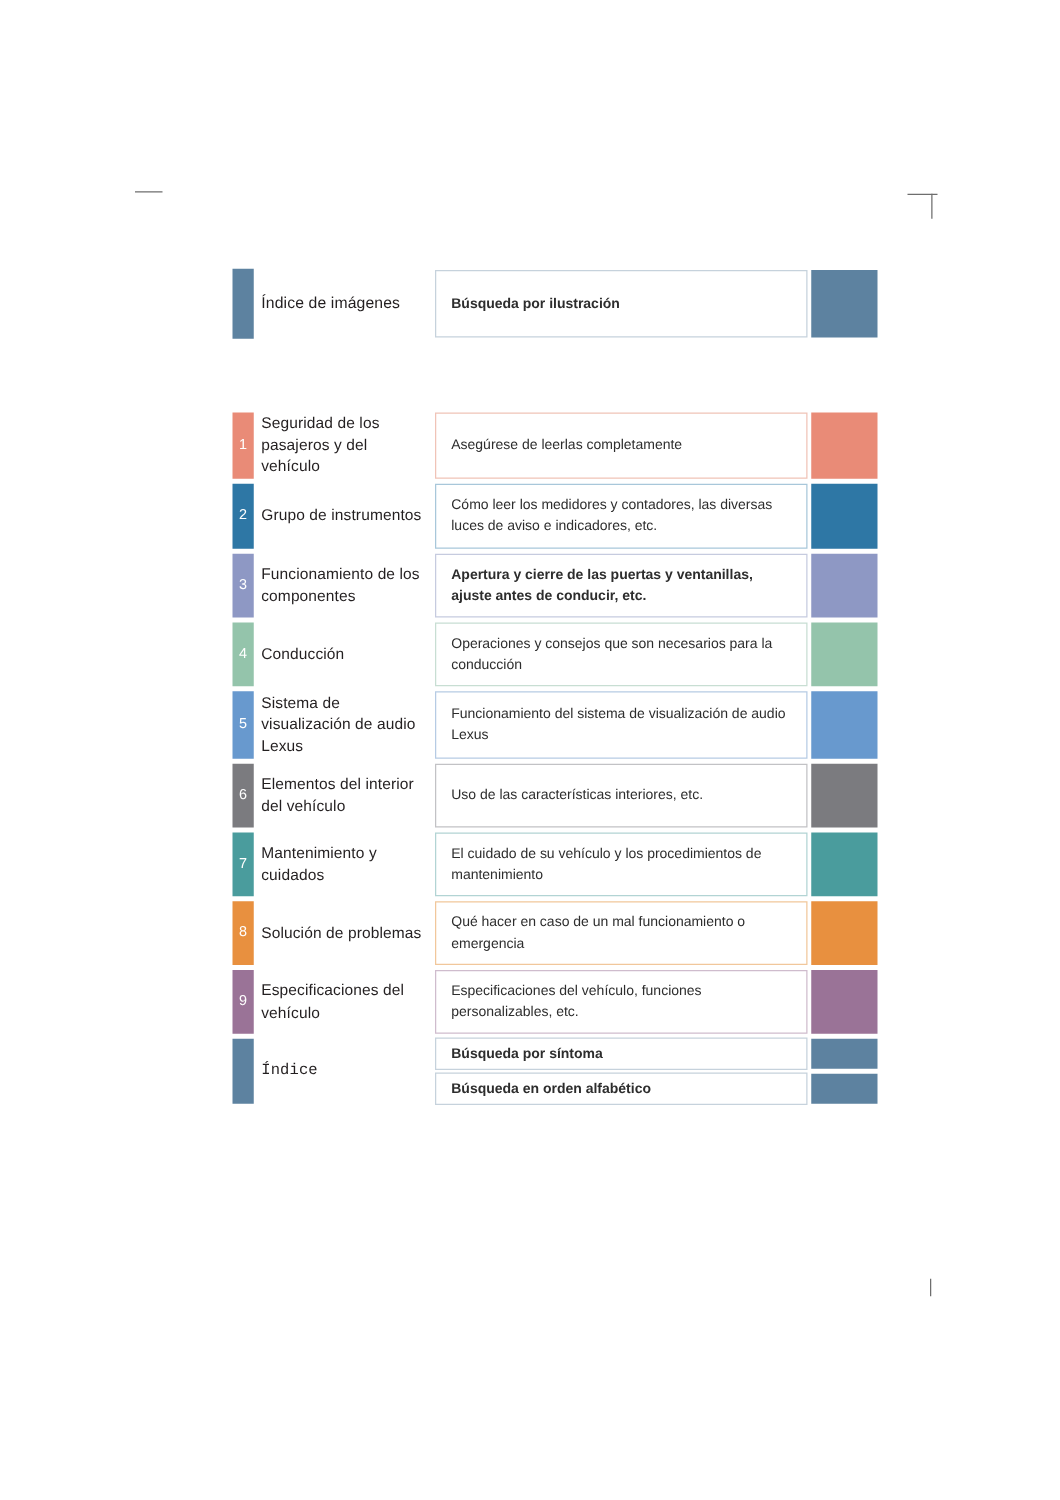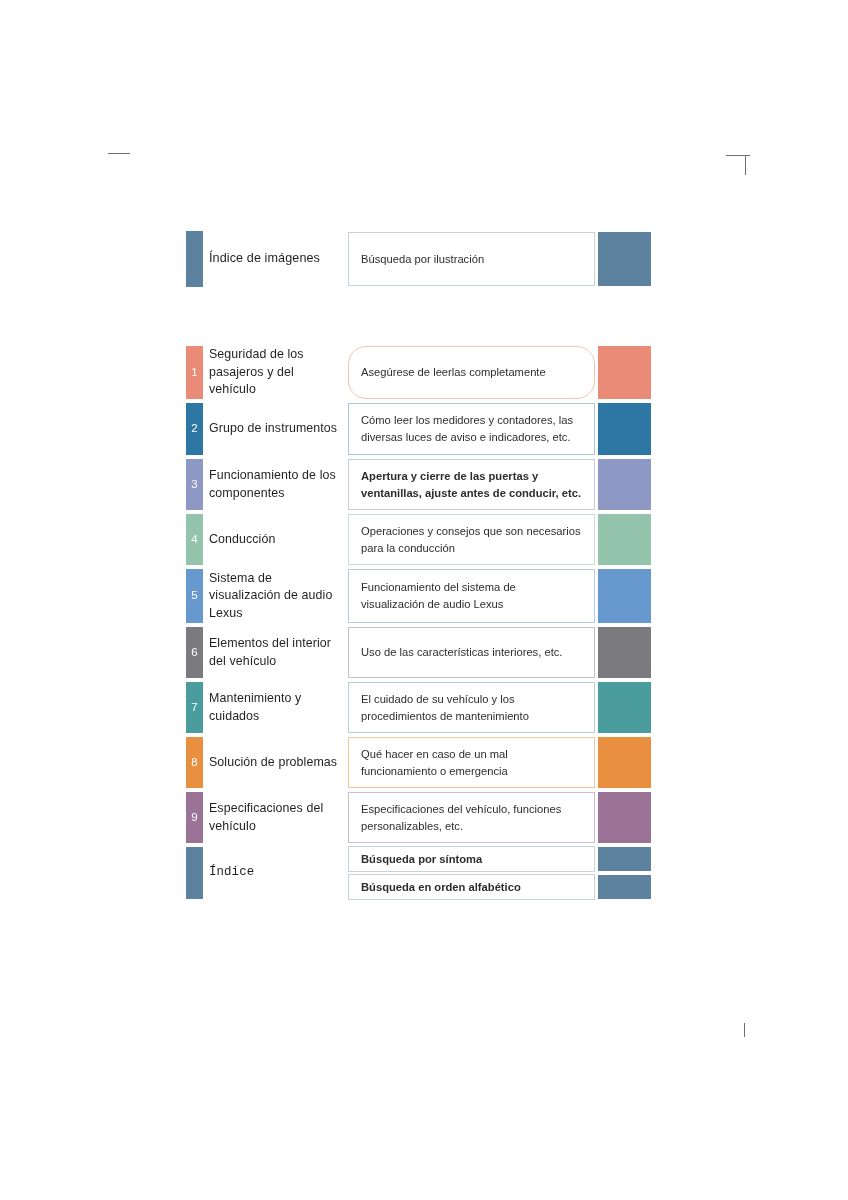--- a/index.html
+++ b/index.html
@@ -24,22 +24,22 @@
 
   .crop-tr-h { left: 726px; top: 155px; width: 24px; height: 1.4px; }
   .crop-tr-v { left: 745px; top: 155px; width: 1.4px; height: 20px; }
 
   .crop-br-v { left: 744px; top: 1023px; width: 1.4px; height: 14px; }
 
   
   .sheet {
     position: absolute;
     left: 186px;
-    top: 230px;
-    width: 465px;
+    top: 214px;
+    width: 516px;
   }
 
   
   .row {
     position: relative;
     display: flex;
     align-items: stretch;
   }
 
   .bar-cell {
@@ -108,21 +108,21 @@
     position: absolute;
     left: 3px;
     right: 0;
     top: 2px;
     bottom: 2px;
   }
 
   
   .header-row .bar { top: 1px; bottom: 1px; }
   .header-row .title-text { font-size: 12.6px; }
-  .header-row .desc-box { padding: 0 12px; }
+  .header-row .desc-box { padding: 0 12px; font-weight: bold; }
 
   .gap { height: 56px; }
 
   
   .index-group {
     position: relative;
     display: flex;
     align-items: stretch;
   }
   .index-barcell {
@@ -183,21 +183,21 @@
 
   <div id="sections">
       <div class="row" style="height: 57px;">
         <div class="bar-cell">
           <div class="bar" style="background: rgb(233, 139, 119);">1</div>
         </div>
         <div class="title-cell">
           <span class="title-text">Seguridad de los pasajeros y del vehículo</span>
         </div>
         <div class="desc-cell">
-          <div class="desc-box" style="border-color: rgb(240, 195, 183); border-radius: 18px;">
+          <div class="desc-box" style="border-color: rgb(240, 195, 183);">
             <span class="desc-text">Asegúrese de leerlas completamente</span>
           </div>
         </div>
         <div class="swatch-cell">
           <div class="swatch" style="background: rgb(233, 139, 119);"></div>
         </div>
       </div>
       <div class="row" style="height: 56px;">
         <div class="bar-cell">
           <div class="bar" style="background: rgb(46, 119, 165);">2</div>

